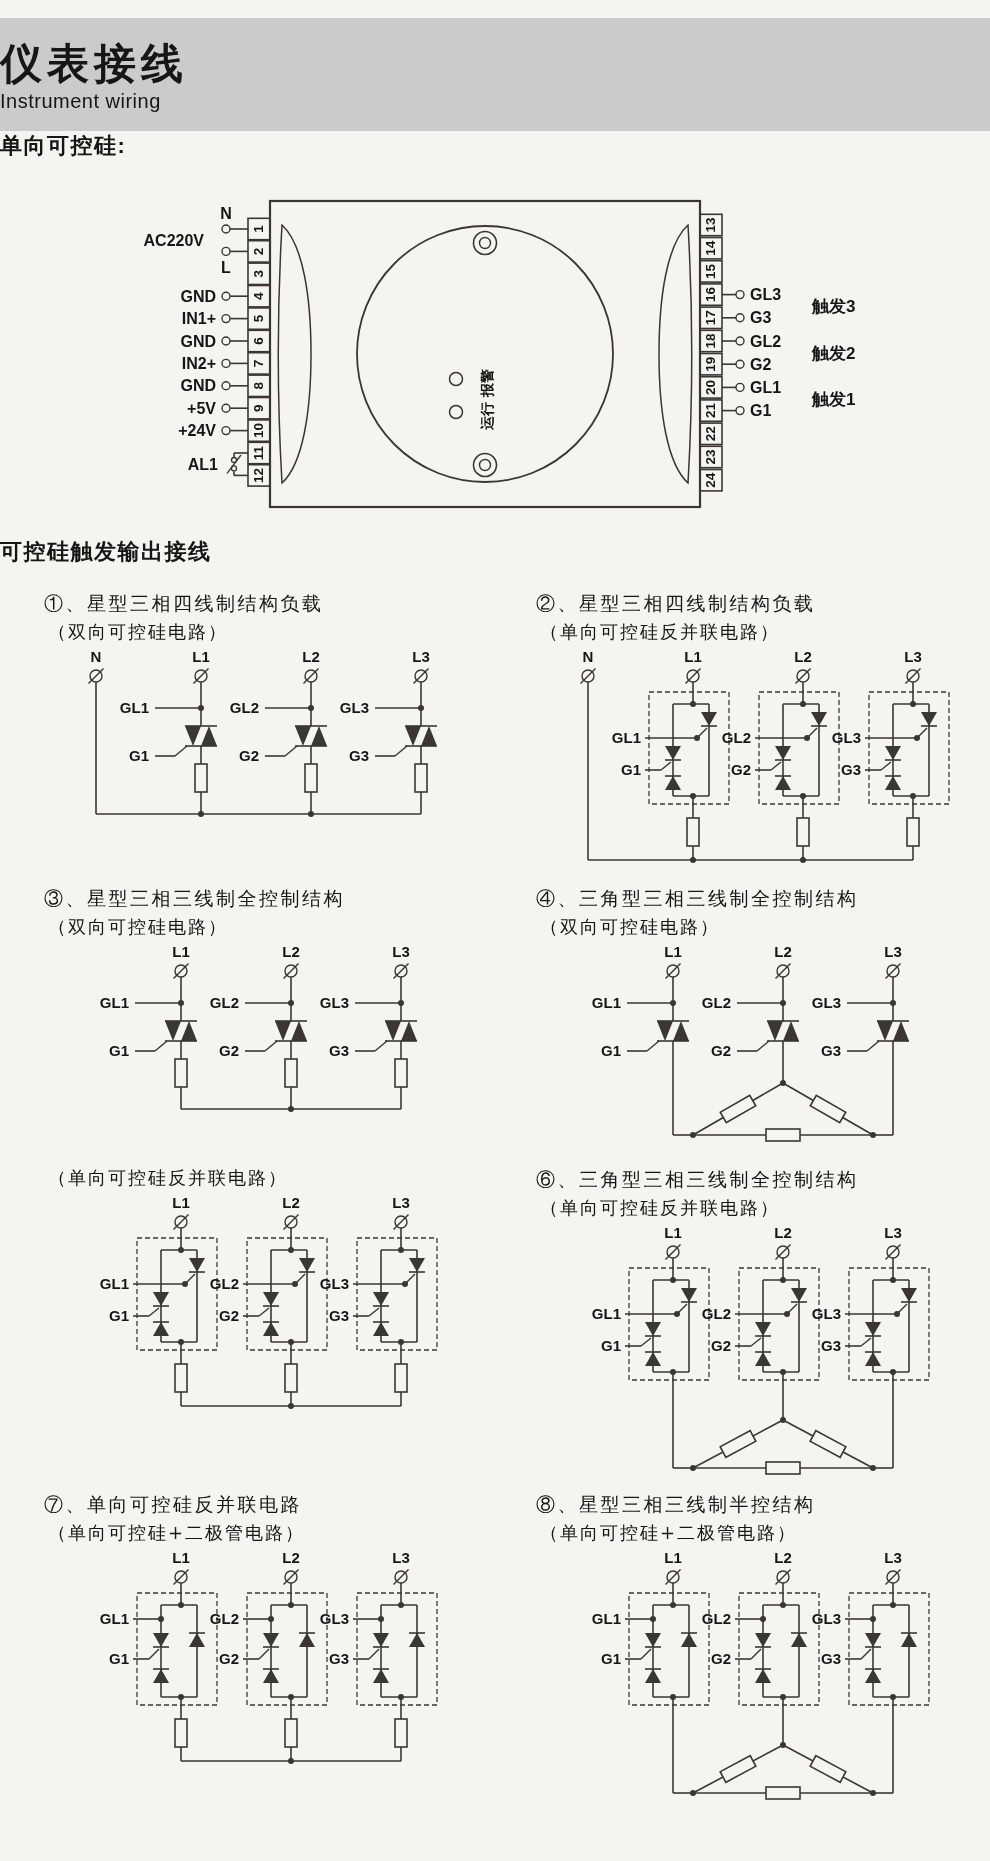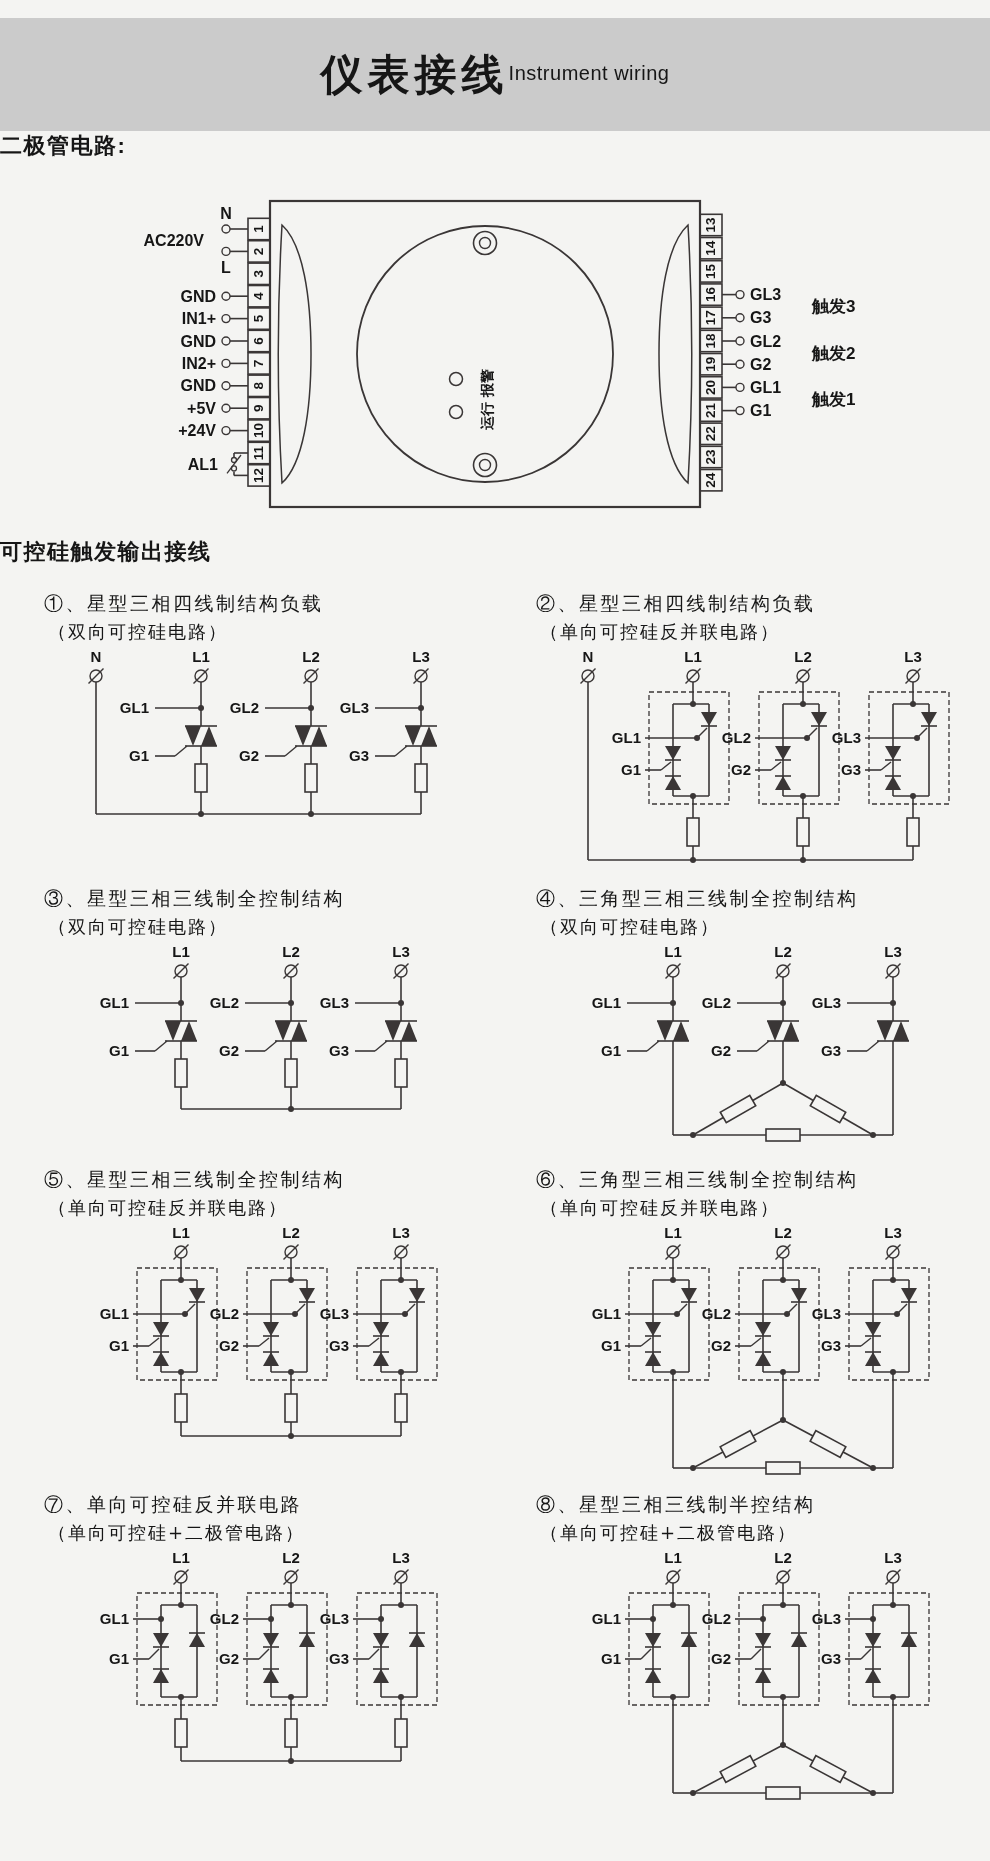--- a/index.html
+++ b/index.html
@@ -1,20 +1,20 @@
 <!DOCTYPE html>
 <html><head>
 <meta charset="utf-8">
 <style>
   *{box-sizing:border-box}
   html,body{margin:0;padding:0;background:#f4f4f2}
   .page{width:990px;height:1861px;margin:0 auto;background:#f4f4f2;color:#161616;
         font-family:"Liberation Sans",sans-serif;overflow:hidden;position:relative}
-  .banner{margin-top:18px;height:113px;background:#cbcbcb;display:flex;flex-direction:row;
-          align-items:center;justify-content:center}
+  .banner{margin-top:18px;height:113px;background:#cbcbcb;display:flex;flex-direction:column;
+          justify-content:center}
   .banner h1{margin:0;font-size:42px;font-weight:700;letter-spacing:5px}
   .banner .sub{font-size:20px;margin-top:-2px;letter-spacing:.5px}
   h2.sec{font-size:22px;font-weight:700;letter-spacing:1.5px;margin:0}
   .term-head{margin:44px 0 0 30px}
   #terminal-svg{display:block;margin:24px auto 0}
   .scr-head{margin:44px 0 0 30px}
   .grid{display:grid;grid-template-columns:492px 470px;padding:20px 0 0 32px;row-gap:12px}
   .ctitle{font-family:"DejaVu Serif","Liberation Serif",serif;font-size:19px;
           letter-spacing:2.5px;margin:4px 0 0 12px;white-space:nowrap}
   .csub{font-family:"DejaVu Serif","Liberation Serif",serif;font-size:18px;
@@ -24,21 +24,21 @@
 </style>
 </head>
 <body>
 
 <div class="page">
   <header class="banner">
     <h1>仪表接线</h1>
     <div class="sub">Instrument wiring</div>
   </header>
 
-  <h2 class="sec term-head">二极管电路:</h2>
+  <h2 class="sec term-head">单向可控硅:</h2>
   <svg id="terminal-svg" width="790" height="352" viewBox="0 0 790 352">
       <rect x="170" y="16" width="430" height="306" fill="none" stroke="#3a3636" stroke-width="2.2"></rect>
       <path d="M 182 40 C 177 126 177 212 182 298 C 203 279 211 226 211 169 C 211 112 203 59 182 40 Z" fill="none" stroke="#3a3636" stroke-width="1.5"></path>
       <path d="M 588 40 C 593 126 593 212 588 298 C 567 279 559 226 559 169 C 559 112 567 59 588 40 Z" fill="none" stroke="#3a3636" stroke-width="1.5"></path>
       <circle cx="385" cy="169" r="128" fill="none" stroke="#3a3636" stroke-width="1.8"></circle>
       <circle cx="385" cy="58" r="11.5" fill="none" stroke="#3a3636" stroke-width="1.6"></circle>
       <circle cx="385" cy="58" r="5.5" fill="none" stroke="#3a3636" stroke-width="1.4"></circle>
       <circle cx="385" cy="280" r="11.5" fill="none" stroke="#3a3636" stroke-width="1.6"></circle>
       <circle cx="385" cy="280" r="5.5" fill="none" stroke="#3a3636" stroke-width="1.4"></circle>
       <circle cx="356" cy="194" r="6.5" fill="none" stroke="#3a3636" stroke-width="1.5"></circle>
@@ -515,21 +515,20 @@
           <circle cx="345" cy="192" r="3" fill="#3a3636"></circle>
           <line x1="255" y1="140" x2="165" y2="192" stroke="#3a3636" stroke-width="1.6"></line>
           <rect x="193" y="160" width="34" height="12" fill="#f4f4f2" stroke="#3a3636" stroke-width="1.6" transform="rotate(149.9816325723909 210 166)"></rect>
           <line x1="255" y1="140" x2="345" y2="192" stroke="#3a3636" stroke-width="1.6"></line>
           <rect x="283" y="160" width="34" height="12" fill="#f4f4f2" stroke="#3a3636" stroke-width="1.6" transform="rotate(30.01836742760908 300 166)"></rect>
           <line x1="165" y1="192" x2="345" y2="192" stroke="#3a3636" stroke-width="1.6"></line>
           <rect x="238" y="186" width="34" height="12" fill="#f4f4f2" stroke="#3a3636" stroke-width="1.6" transform=""></rect>
         </svg>
       </div>
       <div class="circuit">
-        <div class="ctitle"><span>⑤</span><span>、</span><span>星型三相三线制全控制结构</span></div>
         <div class="csub">（单向可控硅反并联电路）</div>
         <svg width="470" height="222" viewBox="0 0 470 222">
           <text x="145" y="14" font-size="15" font-weight="bold" text-anchor="middle" fill="#161616">L1</text>
           <g>
             <circle cx="145" cy="28" r="6" fill="none" stroke="#3a3636" stroke-width="1.4"></circle>
             <line x1="137.5" y1="35.5" x2="152.5" y2="20.5" stroke="#3a3636" stroke-width="1.4"></line>
           </g>
           <text x="255" y="14" font-size="15" font-weight="bold" text-anchor="middle" fill="#161616">L2</text>
           <g>
             <circle cx="255" cy="28" r="6" fill="none" stroke="#3a3636" stroke-width="1.4"></circle>

